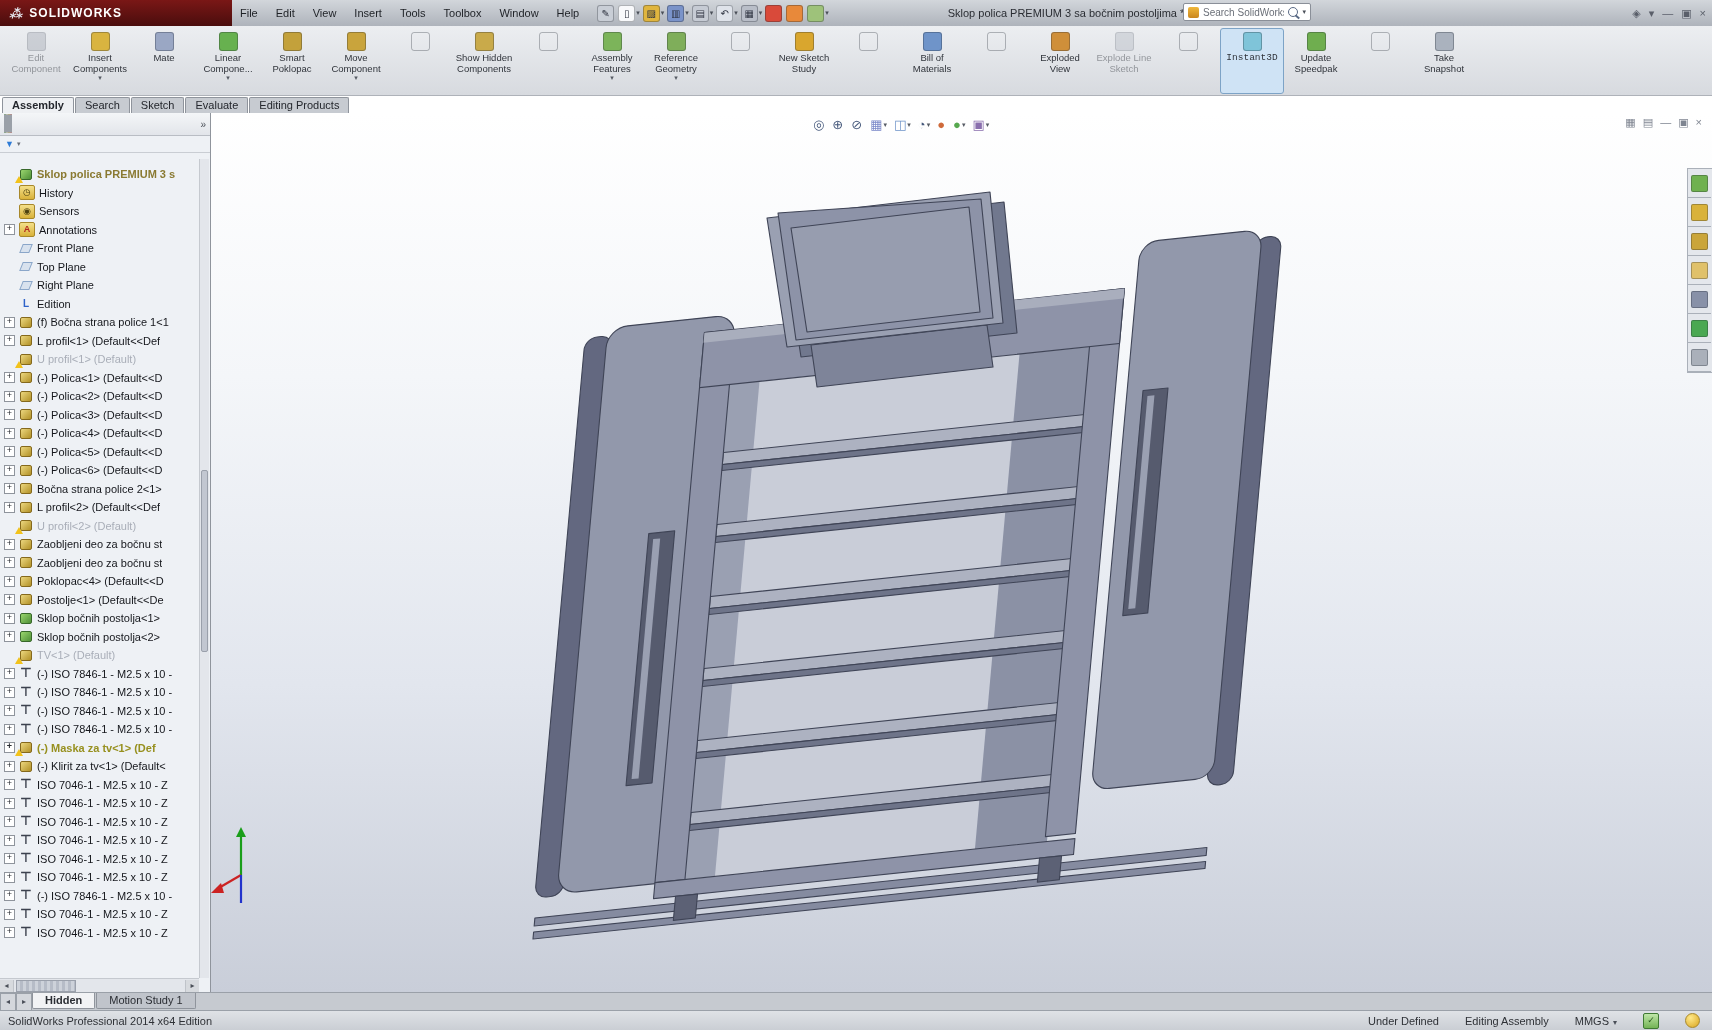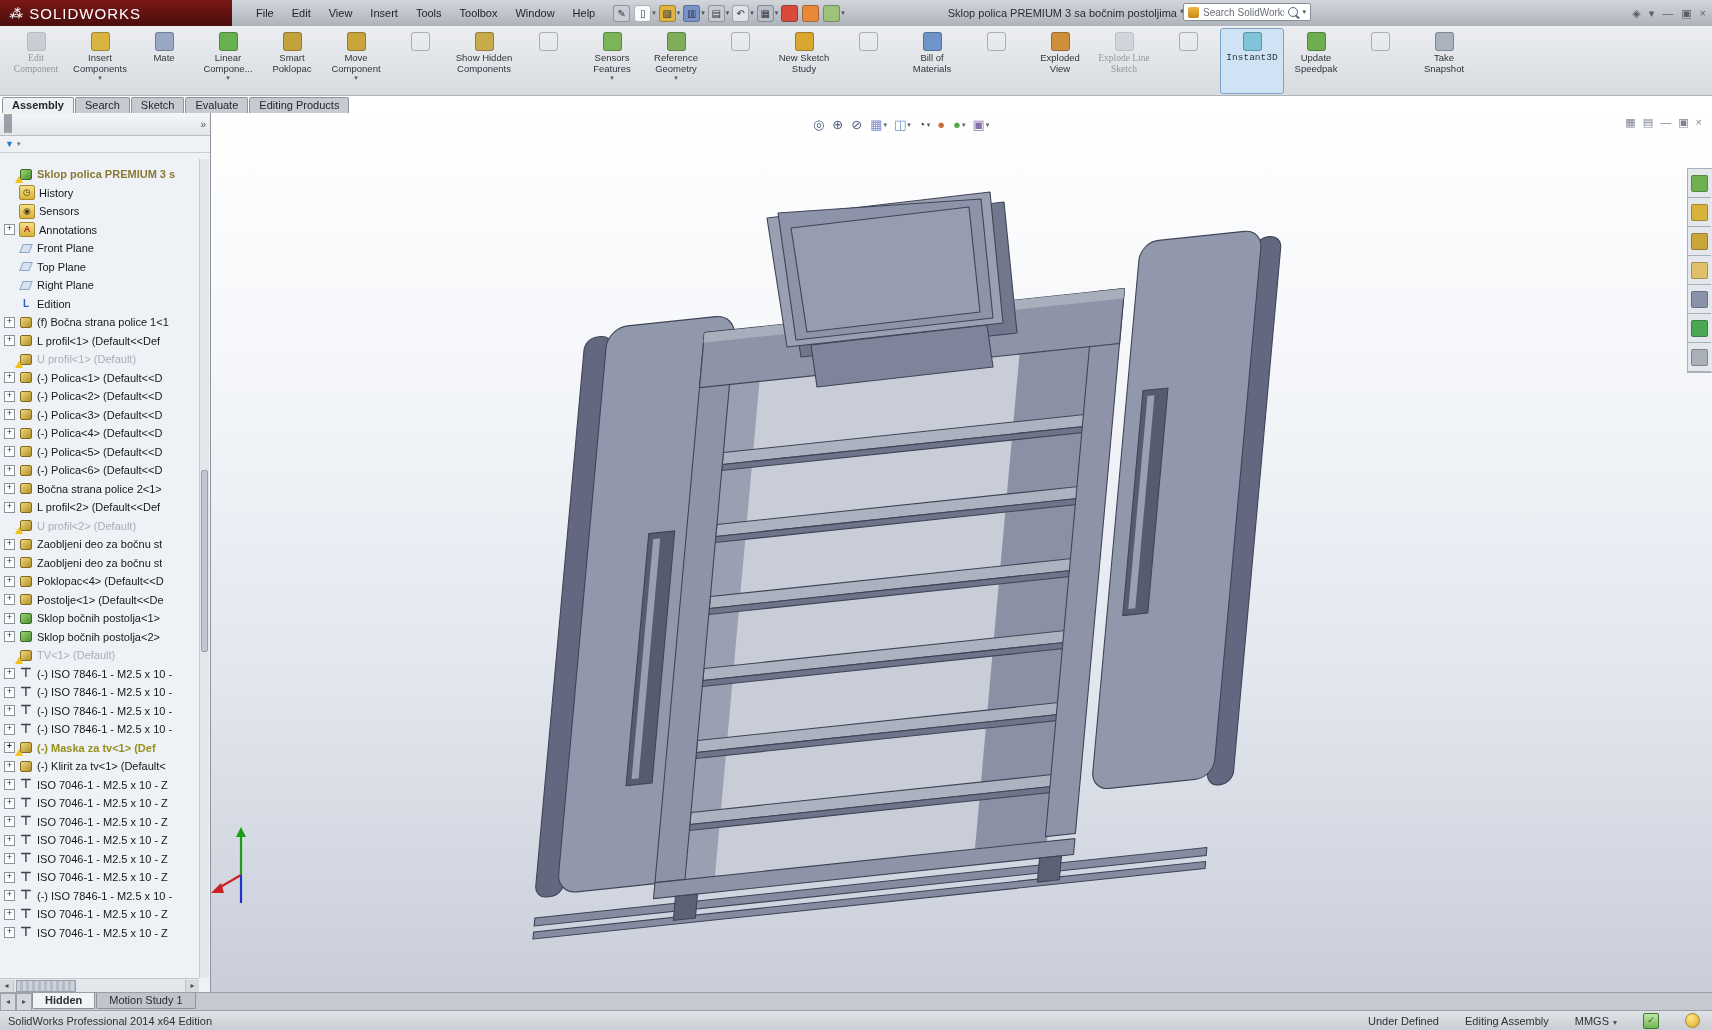--- a/index.html
+++ b/index.html
@@ -4,22 +4,22 @@
 <style>
   html,body{margin:0;padding:0;width:1712px;height:1030px;overflow:hidden;
     font-family:"Liberation Sans","DejaVu Sans",sans-serif;-webkit-font-smoothing:antialiased;}
   .abs{position:absolute;}
   
   #titlebar{position:absolute;left:0;top:0;width:1712px;height:26px;
     background:linear-gradient(#d2d6db,#aeb3bb);border-bottom:1px solid #83878f;display:flex;align-items:center;}
   #logo{width:232px;height:26px;background:linear-gradient(#7a1716,#4a0d0d);color:#fff;
     display:flex;align-items:center;gap:6px;padding-left:10px;box-sizing:border-box;}
   #logo .lg-mark{color:#e6e8ef;font-size:13px;transform:skewX(-12deg);font-weight:bold;}
-  #logo .lg-text{font-size:15px;font-weight:normal;letter-spacing:1px;}
-  #menubar{display:flex;gap:2px;margin-left:16px;}
+  #logo .lg-text{font-size:12px;font-weight:bold;letter-spacing:1px;}
+  #menubar{display:flex;gap:2px;margin-left:0;}
   .menu-item{font-size:11px;color:#1e2126;padding:3px 8px;border-radius:2px;cursor:default;}
   #quickbar{display:flex;align-items:center;gap:3px;margin-left:10px;}
   .qbtn{display:flex;align-items:center;gap:1px;}
   .qchip{width:15px;height:15px;border-radius:3px;border:1px solid rgba(40,45,55,.35);
     display:inline-flex;align-items:center;justify-content:center;font-size:10px;color:#2e3340;}
   .qdd{font-size:7px;color:#4a4f58;}
   #doc-title{position:absolute;left:856px;top:0;width:420px;height:26px;display:flex;align-items:center;
     justify-content:center;font-size:11px;color:#2a2d33;}
   #search-box{position:absolute;left:1183px;top:3px;width:128px;height:18px;background:#fff;
     border:1px solid #8a8f98;border-radius:2px;display:flex;align-items:center;gap:4px;padding:0 4px;box-sizing:border-box;}
@@ -33,21 +33,21 @@
     font-size:11px;color:#5a5f6a;}
   
   #ribbon{position:absolute;left:0;top:26px;width:1712px;height:70px;
     background:linear-gradient(#eceef1,#d7dadf);border-bottom:1px solid #aeb2b9;
     display:flex;align-items:flex-start;padding:2px 0 0 4px;box-sizing:border-box;}
   .ritem{width:62px;height:64px;flex:none;display:flex;flex-direction:column;align-items:center;
     border:1px solid transparent;border-radius:3px;cursor:default;}
   .ricon{width:17px;height:17px;border-radius:3px;border:1px solid rgba(30,35,45,.3);margin:3px 0 2px;flex:none;}
   .rlabel{font-size:9.5px;line-height:10.5px;color:#30343b;text-align:center;max-height:33px;overflow:hidden;}
   .rdd{font-size:7px;color:#565b64;height:9px;}
-  .ritem.disabled{opacity:.45;font-family:Liberation Serif, serif;}
+  .ritem.disabled{opacity:.45;}
   .ritem.selected{background:#cfe3f5;border-color:#7da3c6;font-family:Liberation Mono, monospace;}
   
   #cmdtabs{position:absolute;left:0;top:96px;width:1712px;height:17px;display:flex;align-items:flex-end;
     padding-left:2px;box-sizing:border-box;background:transparent;}
   .cmdtab{font-size:11px;color:#24272d;background:#c7cbd1;border:1px solid #8f949c;border-bottom:none;
     padding:1px 9px 2px;margin-right:1px;border-radius:2px 2px 0 0;cursor:default;}
   .cmdtab.active{background:#eef0f3;font-weight:bold;}
   
   #leftpanel{position:absolute;left:0;top:113px;width:211px;height:879px;background:#eef1f5;
     border-right:1px solid #8f949c;box-sizing:border-box;}
@@ -245,21 +245,21 @@
       <span class="rlabel">Show Hidden Components</span>
       <span class="rdd"></span>
     </div>
     <div class="ritem">
       <span class="ricon"></span>
       <span class="rlabel"></span>
       <span class="rdd"></span>
     </div>
     <div class="ritem">
       <span class="ricon" style="background: rgb(124, 180, 90);"></span>
-      <span class="rlabel">Sensors Features</span>
+      <span class="rlabel">Assembly Features</span>
       <span class="rdd">▾</span>
     </div>
     <div class="ritem">
       <span class="ricon" style="background: rgb(127, 174, 90);"></span>
       <span class="rlabel">Reference Geometry</span>
       <span class="rdd">▾</span>
     </div>
     <div class="ritem">
       <span class="ricon"></span>
       <span class="rlabel"></span>

